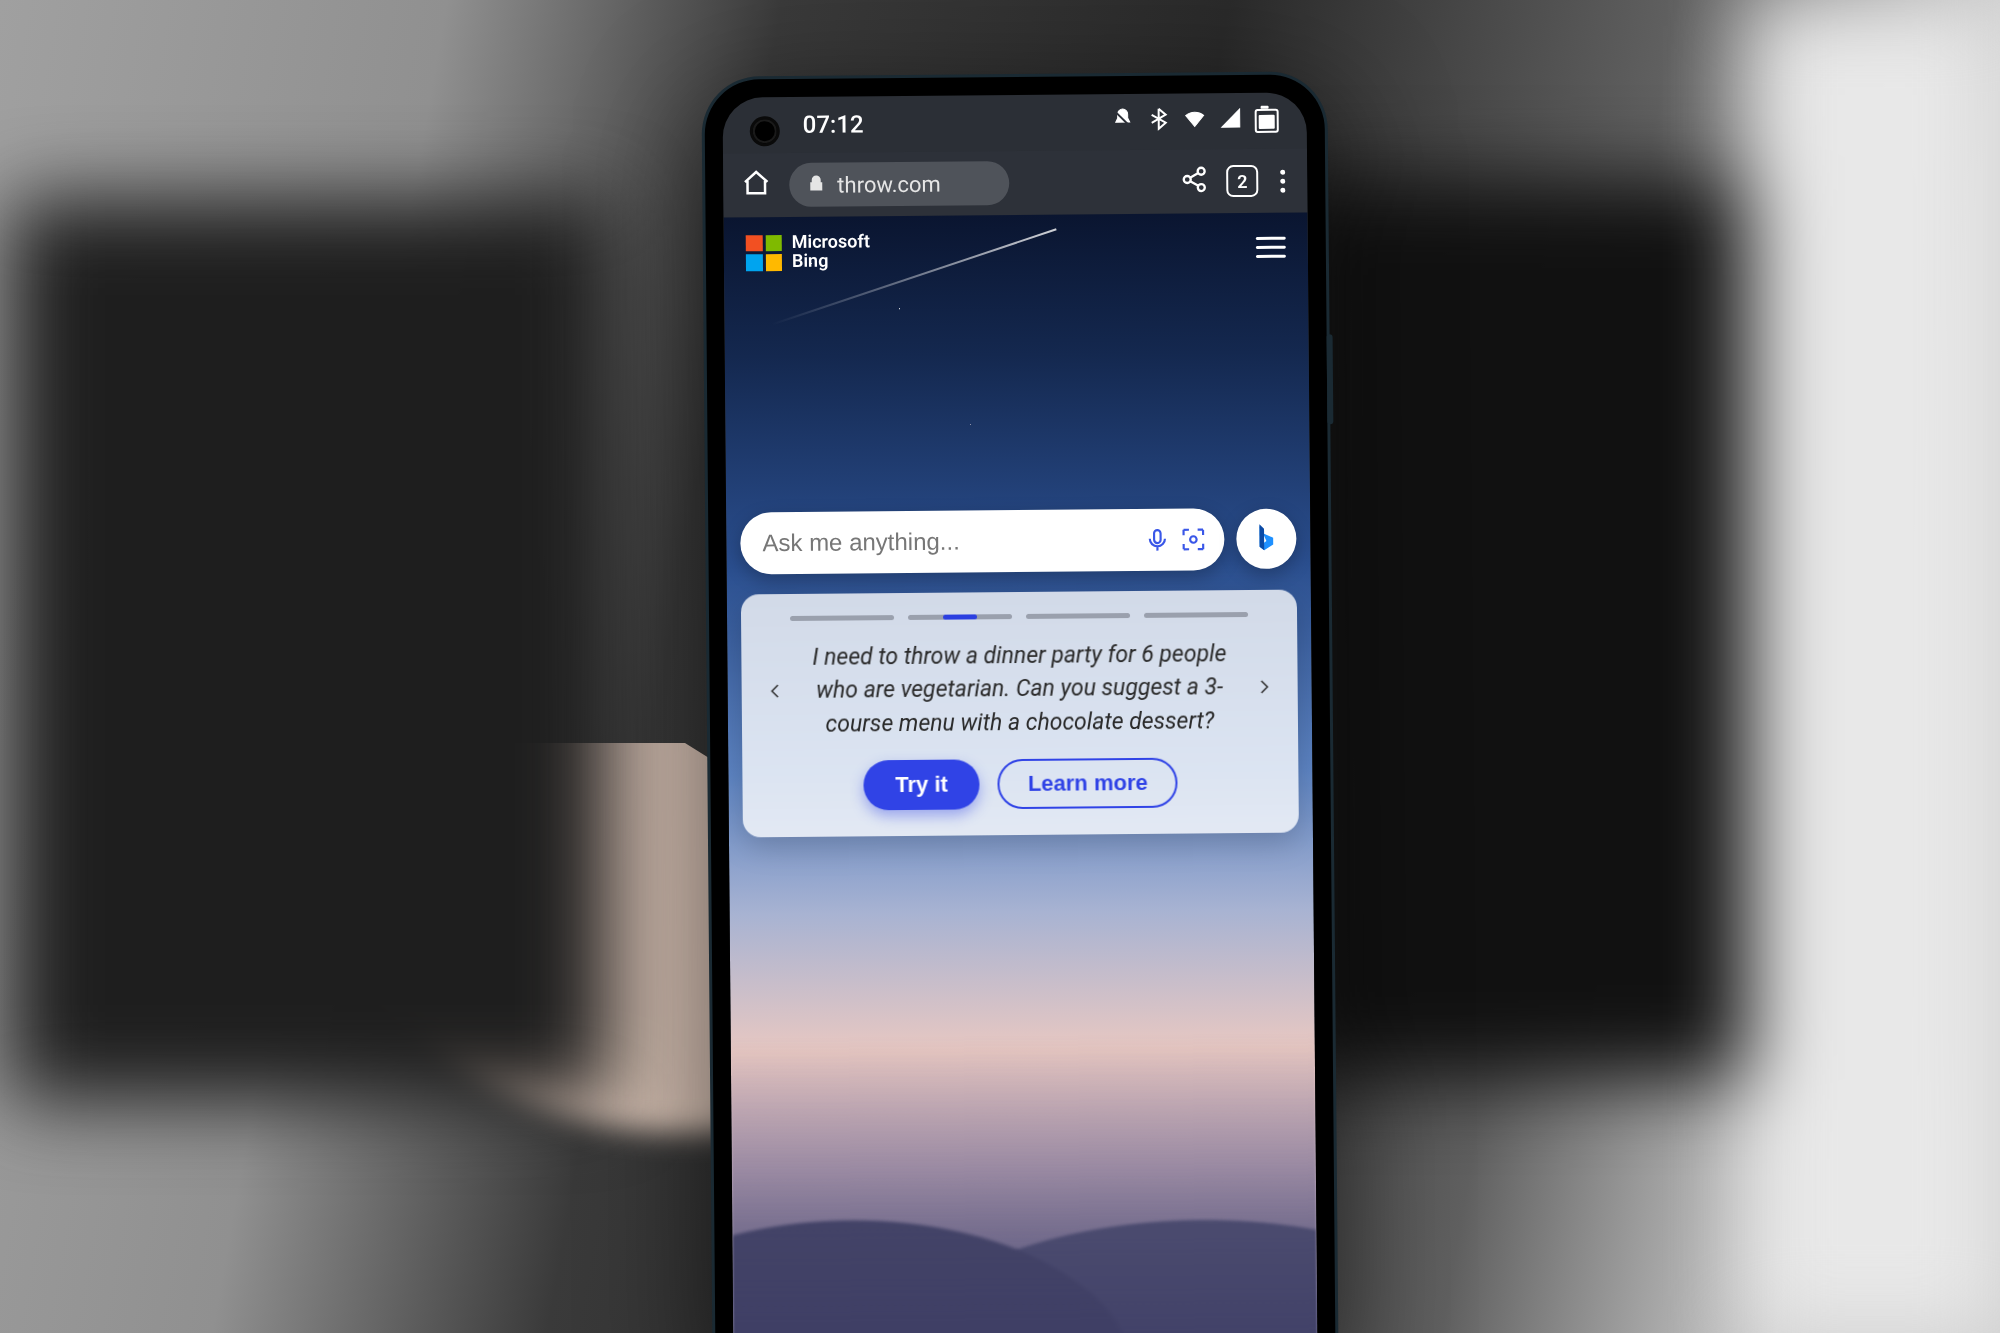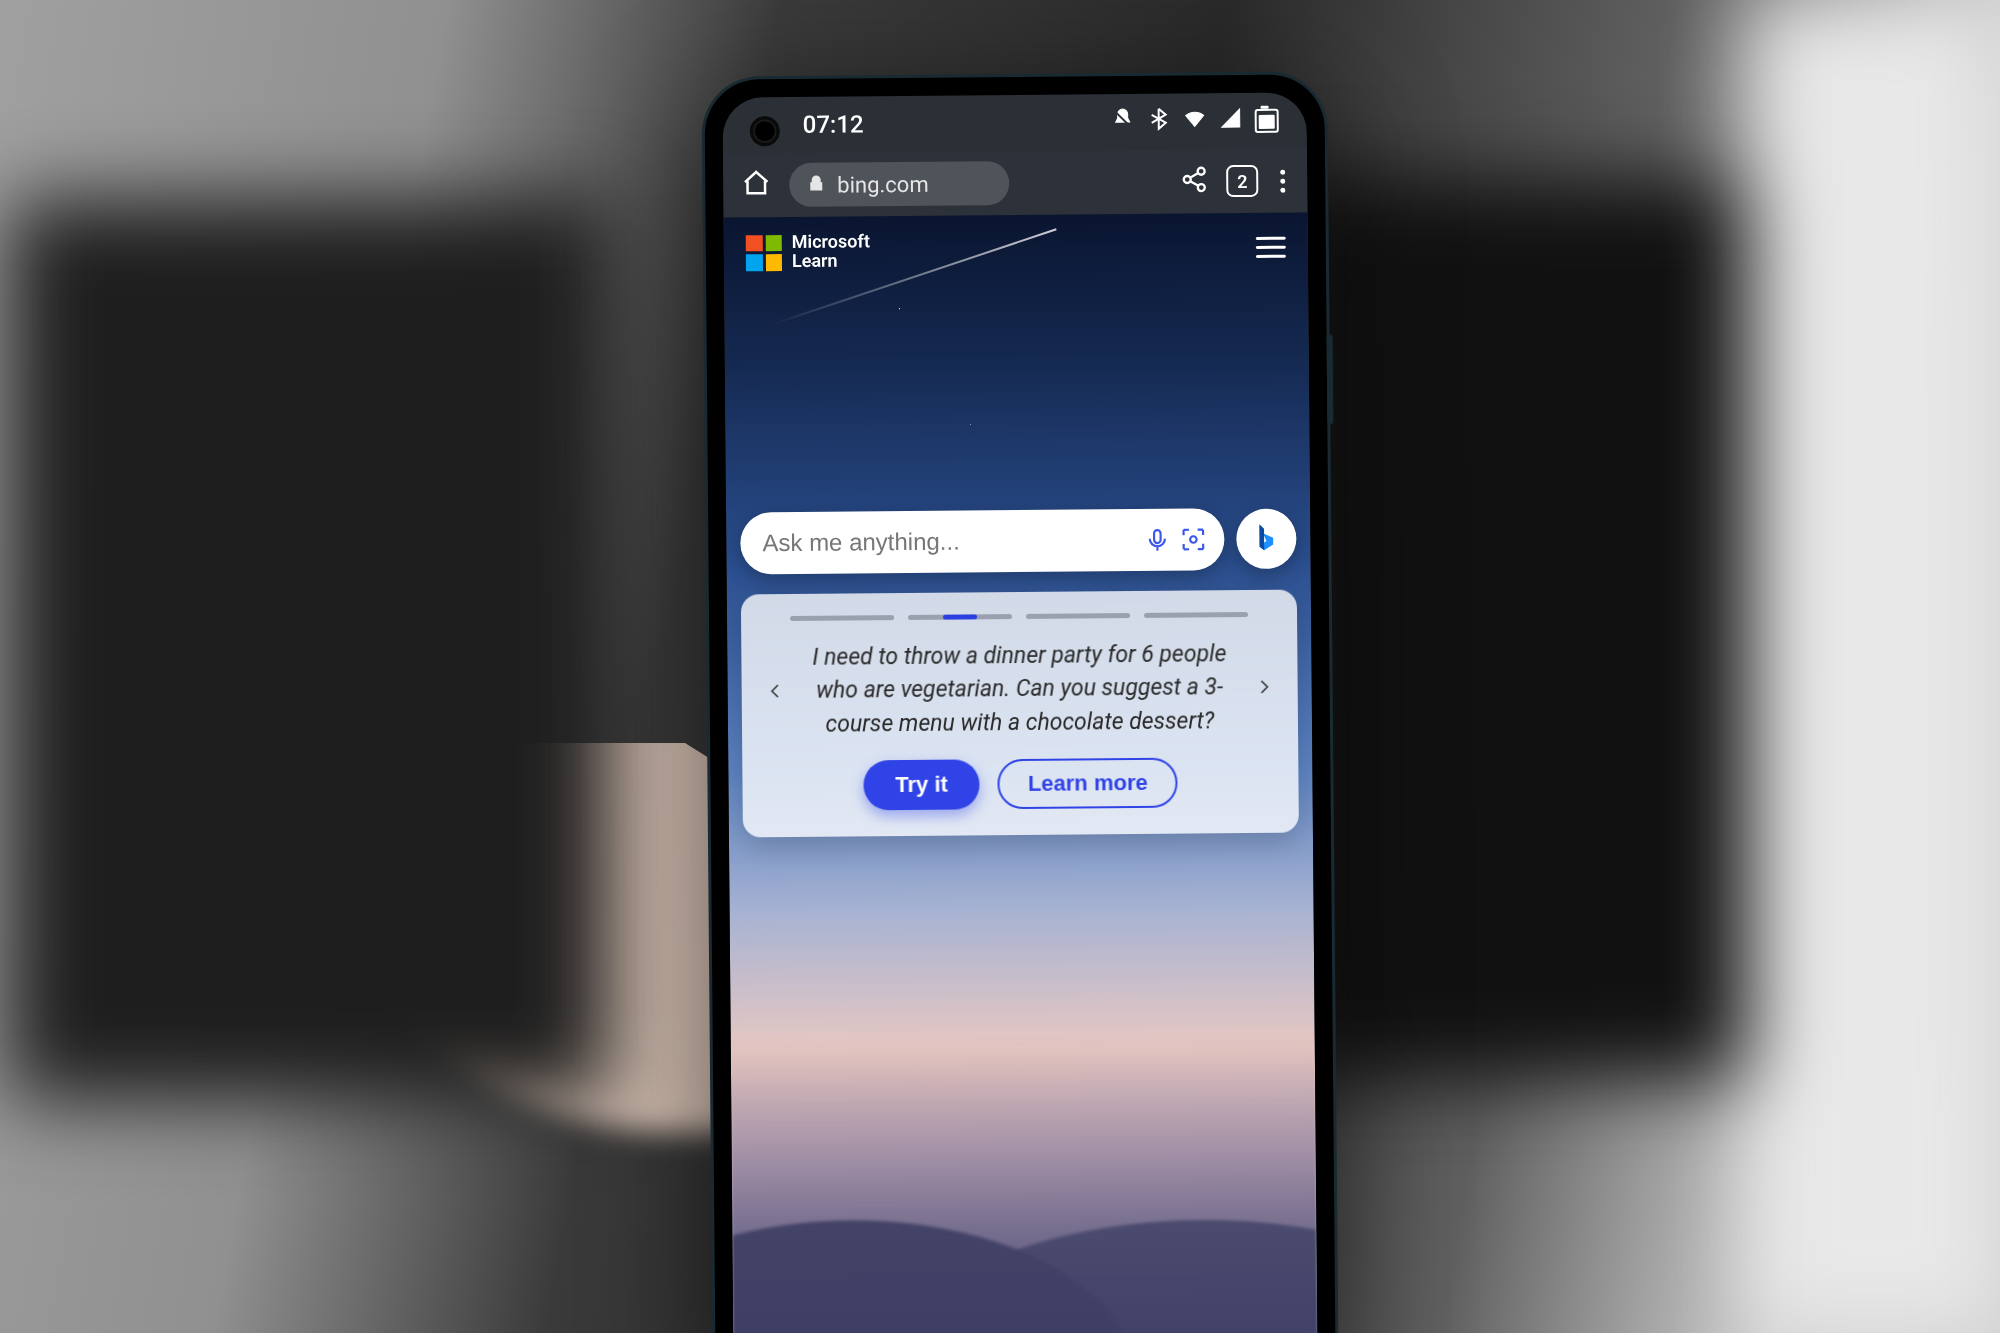--- a/index.html
+++ b/index.html
@@ -236,21 +236,21 @@
         <svg viewBox="0 0 24 24">
             <path d="M3 11l9-8 9 8M5 10v10h14V10"></path>
           </svg>
       </span>
       <div class="urlbar">
         <span>
           <svg viewBox="0 0 24 24">
               <path d="M6 10V7a6 6 0 0 1 12 0v3M4 10h16v11H4z"></path>
             </svg>
         </span>
-        <span>bing.com</span>
+        <span>throw.com</span>
       </div>
       <div class="spacer"></div>
       <span class="share-btn">
         <svg viewBox="0 0 24 24">
             <circle cx="18" cy="5" r="3"></circle>
             <circle cx="6" cy="12" r="3"></circle>
             <circle cx="18" cy="19" r="3"></circle>
             <path d="M8.5 10.5l7-4M8.5 13.5l7 4"></path>
           </svg>
       </span>
@@ -270,21 +270,21 @@
       <div class="page-header">
         <div class="mslogo">
           <div class="mssq">
             <span></span>
               <span></span>
               <span></span>
               <span></span>
           </div>
           <div class="mslogo-text">
             <div>Microsoft</div>
-            <div>Learn</div>
+            <div>Bing</div>
           </div>
         </div>
         <div class="hamburger">
           <span></span>
             <span></span>
             <span></span>
         </div>
       </div>
 
       <div class="center-stack">

